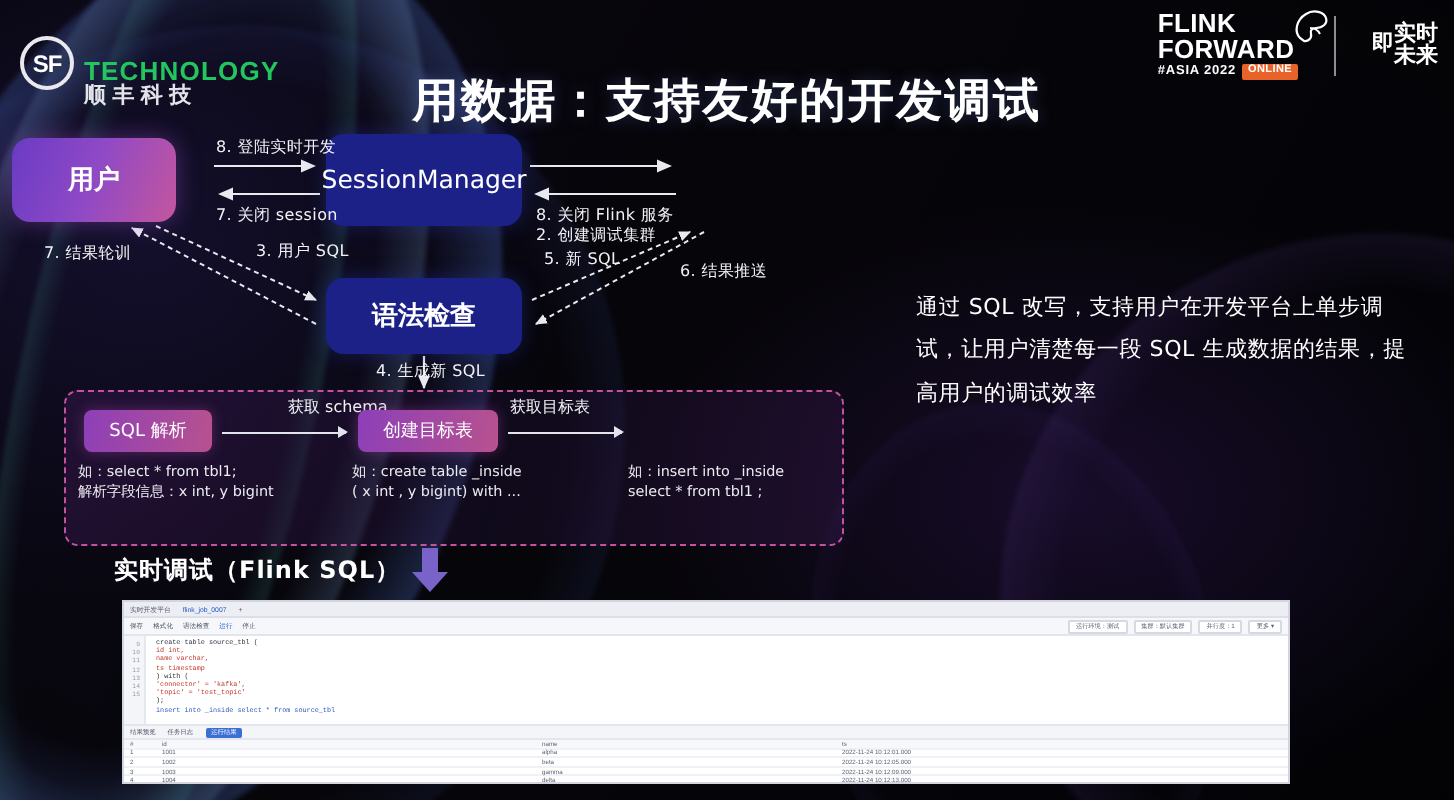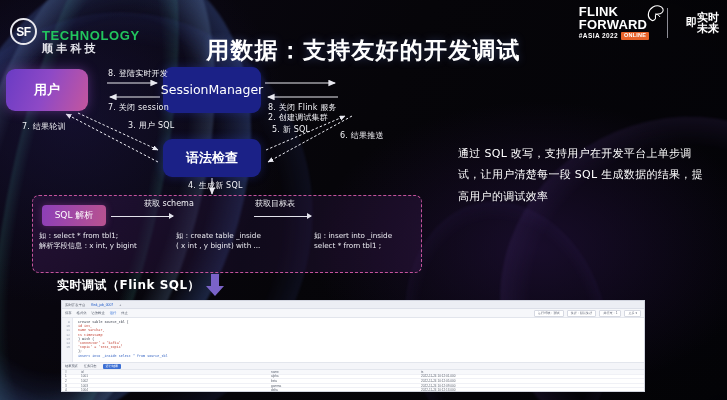--- a/index.html
+++ b/index.html
@@ -359,20 +359,21 @@
     <span class="edge-label" style="left:128px; top:70px;">3. 用户 SQL</span>
     <span class="edge-label" style="left:22px;  top:71px;">7. 结果轮训</span>
     <span class="edge-label" style="left:272px; top:74px;">5. 新 SQL</span>
     <span class="edge-label" style="left:340px; top:80px;">6. 结果推送</span>
     <span class="edge-label" style="left:188px; top:130px;">4. 生成新 SQL</span>
 
     <div class="pipeline">
       <div class="pstep ps1">SQL 解析</div>
       <div class="parrow pa1"></div>
       <span class="plabel pl1">获取 schema</span>
+      <div class="pstep ps2">创建目标表</div>
       <div class="parrow pa2"></div>
       <span class="plabel pl2">获取目标表</span>
 
       <div class="pnote pn1">如：select * from tbl1;<br>解析字段信息：x int, y bigint</div>
       <div class="pnote pn2">如：create table _inside<br>( x int , y bigint) with ...</div>
       <div class="pnote pn3">如：insert into _inside<br>select * from tbl1 ;</div>
     </div>
   </div>
 
   <div class="rpara">通过 SQL 改写，支持用户在开发平台上单步调试，让用户清楚每一段 SQL 生成数据的结果，提高用户的调试效率</div>

